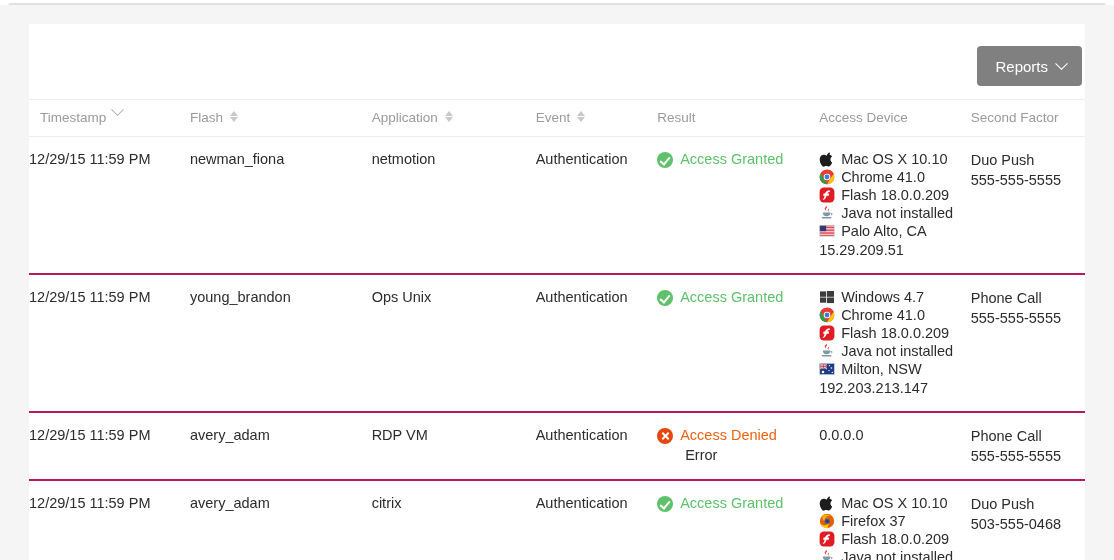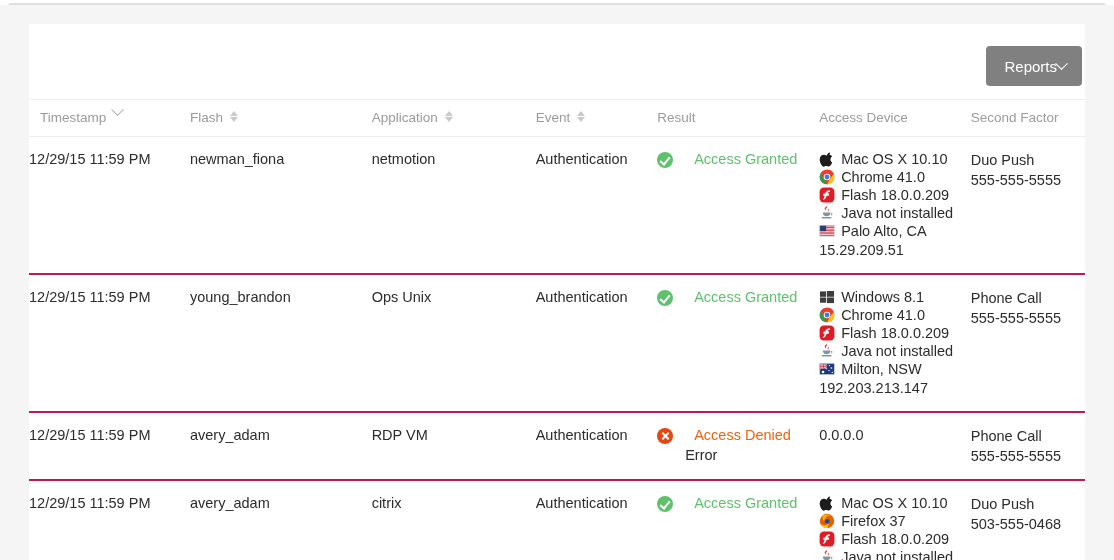--- a/index.html
+++ b/index.html
@@ -63,20 +63,21 @@
     height: 40px;
     padding: 0 16px 0 18px;
     background: #808080;
     border: none;
     border-radius: 4px;
     color: #ffffff;
     font-size: 15px;
     font-family: "Liberation Sans", sans-serif;
     display: flex;
     align-items: center;
+    gap: 9px;
     cursor: pointer;
   }
   .reports-button .chev {
     display: inline-block;
     width: 9px; height: 9px;
     border-right: 1.6px solid #ffffff;
     border-bottom: 1.6px solid #ffffff;
     transform: rotate(45deg) translate(-2px,-2px);
   }
 
@@ -135,21 +136,21 @@
     font-size: 14.5px;
     color: #2c2c2c;
     vertical-align: top;
     padding: 13px 6px 13px 0;
     border-bottom: 2px solid #be185d;
     line-height: 19px;
   }
   td.c-time { padding-left: 11px; white-space: nowrap; }
 
   
-  .result-line { display: flex; align-items: flex-start; gap: 21px; }
+  .result-line { display: flex; align-items: flex-start; gap: 7px; }
   .result-text { font-size: 14.5px; line-height: 19px; }
   .result-granted .result-text { color: #5fc16b; }
   .result-denied  .result-text { color: #ec6412; }
   .result-sub { color: #2c2c2c; font-size: 14.5px; padding-left: 28px; line-height: 20px; }
 
   .icn-check, .icn-x {
     flex: 0 0 auto;
     width: 16px; height: 16px;
     border-radius: 50%;
     position: relative;
@@ -320,21 +321,21 @@
                 </div>
               </td>
               <td class="c-device">
                 <div class="dev-line">
                   <svg class="ico" viewBox="0 0 16 16" width="16" height="16">
                     <rect x="1" y="2.4" width="6.2" height="5.4" fill="#3c3c3c"></rect>
                     <rect x="8" y="2.0" width="7" height="5.8" fill="#3c3c3c"></rect>
                     <rect x="1" y="8.5" width="6.2" height="5.2" fill="#3c3c3c"></rect>
                     <rect x="8" y="8.5" width="7" height="5.6" fill="#3c3c3c"></rect>
                   </svg>
-                  <span class="lbl">Windows 8.1</span>
+                  <span class="lbl">Windows 4.7</span>
                 </div>
                 <div class="dev-line">
                   <svg class="ico" viewBox="0 0 16 16" width="16" height="16">
                     <circle cx="8" cy="8" r="7.3" fill="#ea3e30"></circle>
                     <path d="M8 .7 A7.3 7.3 0 0 1 14.6 4.9 L8 4.9 Z" fill="#ea3e30"></path>
                     <path d="M14.6 4.9 A7.3 7.3 0 0 1 8.2 15.3 L11.3 9.5 Z" fill="#fcc60c"></path>
                     <path d="M8.2 15.3 A7.3 7.3 0 0 1 1.6 4.5 L5.0 10.0 Z" fill="#2ba14b"></path>
                     <path d="M1.6 4.5 A7.3 7.3 0 0 1 14.6 4.9 L7.0 5.6 Z" fill="#ea3e30"></path>
                     <circle cx="8" cy="8" r="3.3" fill="#ffffff"></circle>
                     <circle cx="8" cy="8" r="2.4" fill="#3b7ddd"></circle>

